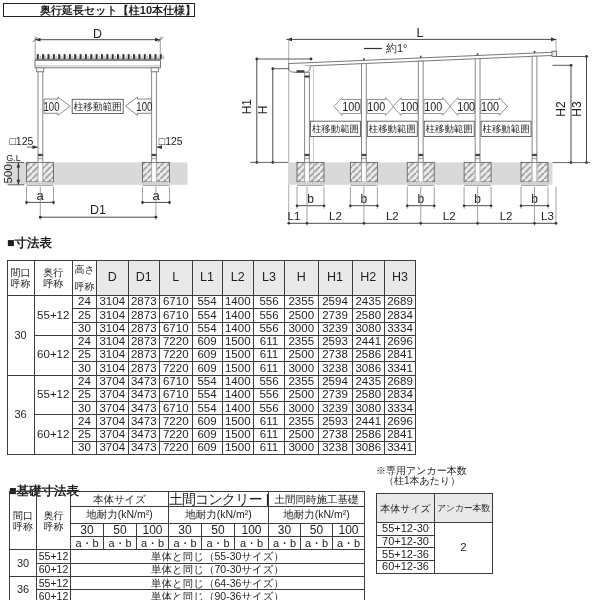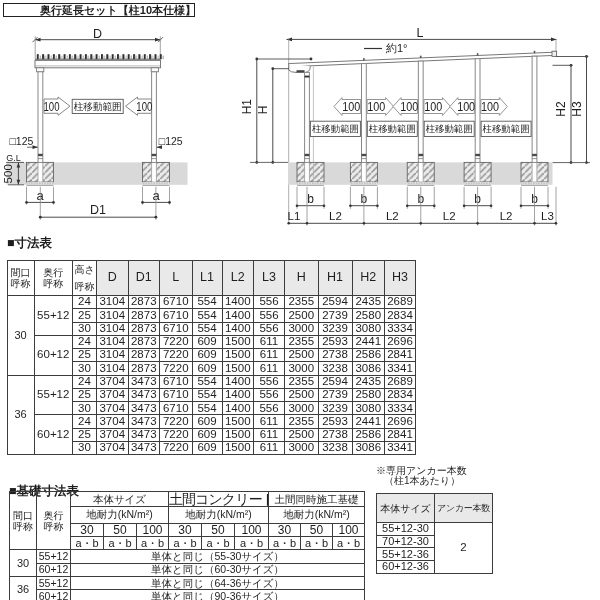--- a/index.html
+++ b/index.html
@@ -743,21 +743,21 @@
             <th>a・b</th>
             <th>a・b</th>
           </tr>
 <tr class="f">
             <td rowspan="2" style="font-size:11px;">30</td>
             <td>55+12</td>
             <td colspan="9">単体と同じ（55-30サイズ）</td>
           </tr>
 <tr class="f">
             <td>60+12</td>
-            <td colspan="9">単体と同じ（60-30サイズ）</td>
+            <td colspan="9">単体と同じ（70-30サイズ）</td>
           </tr>
 <tr class="f">
             <td rowspan="2" style="font-size:11px;">36</td>
             <td>55+12</td>
             <td colspan="9">単体と同じ（64-36サイズ）</td>
           </tr>
 <tr class="f">
             <td>60+12</td>
             <td colspan="9">単体と同じ（90-36サイズ）</td>
           </tr>

